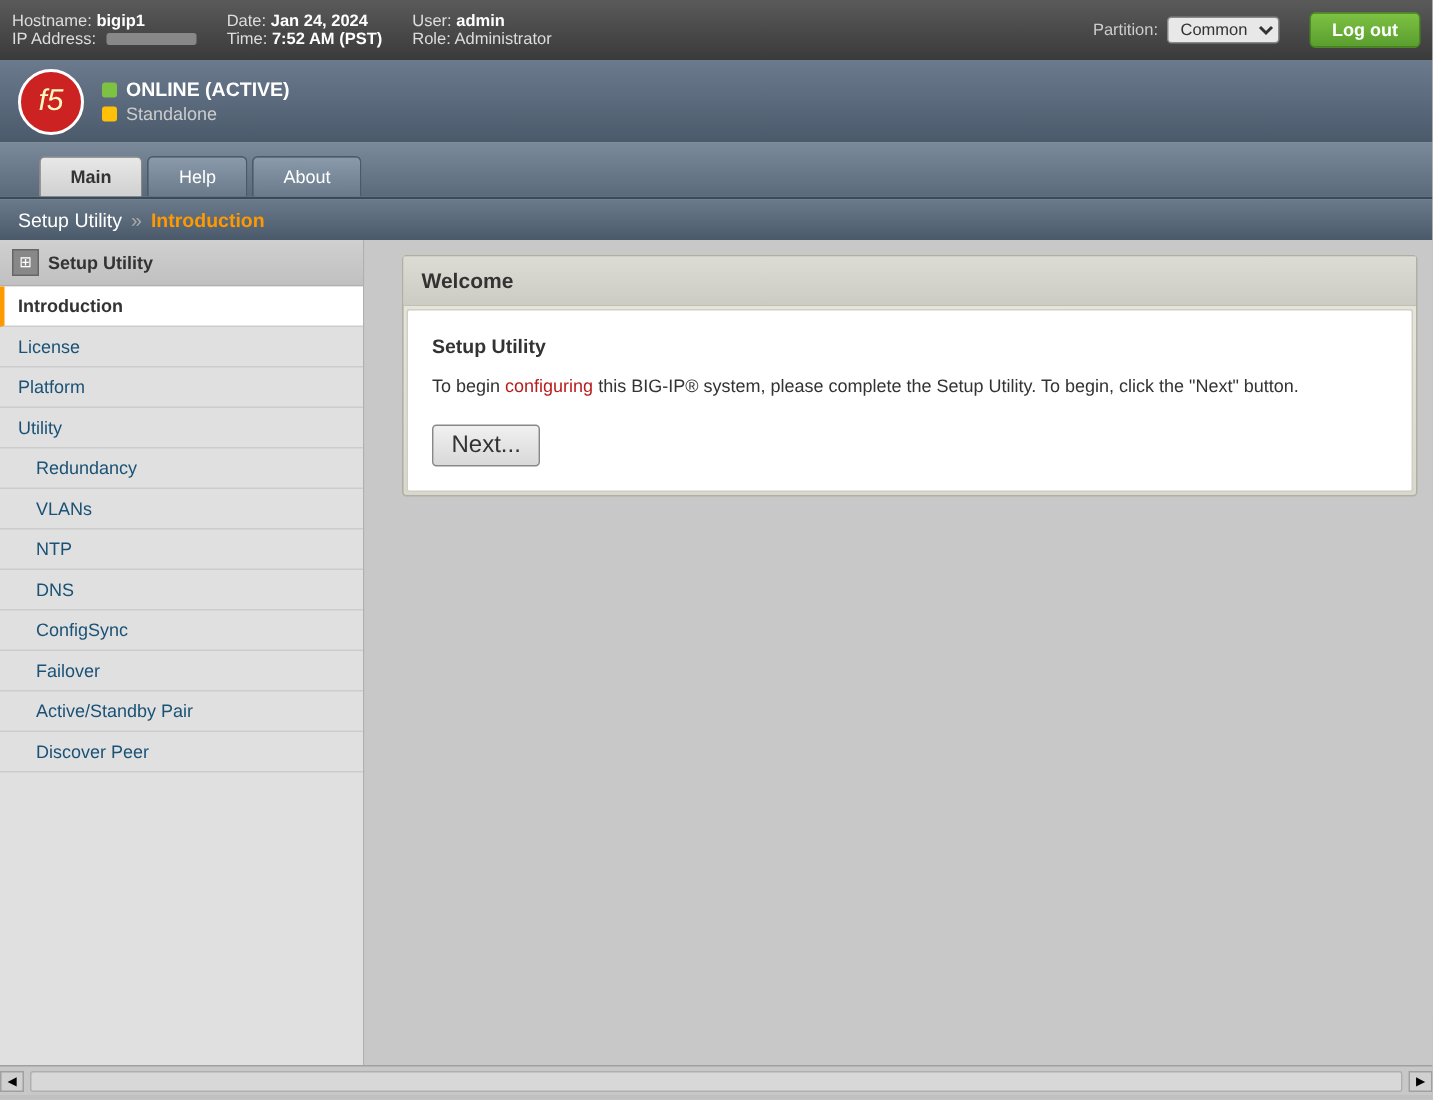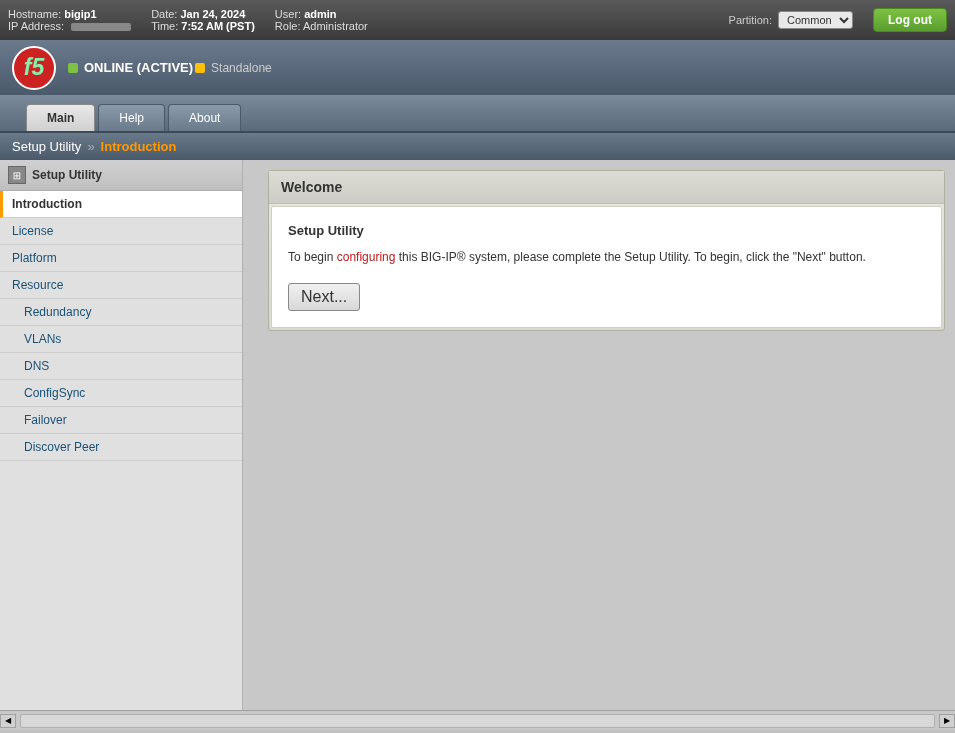--- a/index.html
+++ b/index.html
@@ -49,28 +49,28 @@
       gap: 12px;
     }
     .f5-logo {
       width: 44px;
       height: 44px;
       background: #cc2222;
       border-radius: 50%;
       display: flex;
       align-items: center;
       justify-content: center;
-      font-size: 23px;
-      font-weight: bold;
-      color: #86efac;
+      font-size: 20px;
+      font-weight: normal;
+      color: #fef9c3;
       font-style: italic;
       border: 2px solid #fff;
       flex-shrink: 0;
     }
-    .status-section { display: flex; flex-direction: row; gap: 2px; }
+    .status-section { display: flex; flex-direction: column; gap: 2px; }
     .status-online { display: flex; align-items: center; gap: 6px; }
     .status-dot { width: 10px; height: 10px; background: #7dc242; border-radius: 2px; flex-shrink: 0; }
     .status-text { color: #fff; font-weight: bold; font-size: 13px; }
     .standalone-row { display: flex; align-items: center; gap: 6px; }
     .standalone-dot { width: 10px; height: 10px; background: #ffc107; border-radius: 2px; flex-shrink: 0; }
     .standalone-text { color: #ccc; font-size: 12px; }
 
     
     .nav-tabs {
       background: linear-gradient(to bottom, #7a8a9a, #5a6a7a);
@@ -316,26 +316,28 @@
 
   <div class="sidebar">
     <div class="sidebar-header">
       <div class="sidebar-header-icon">⊞</div>
       <span class="sidebar-title">Setup Utility</span>
     </div>
 
     <div class="sidebar-item active">Introduction</div>
     <div class="sidebar-item">License</div>
     <div class="sidebar-item">Platform</div>
-    <div class="sidebar-item">Resource</div>
+    <div class="sidebar-item">Utility</div>
     <div class="sidebar-item sub">Redundancy</div>
     <div class="sidebar-item sub">VLANs</div>
+    <div class="sidebar-item sub">NTP</div>
     <div class="sidebar-item sub">DNS</div>
     <div class="sidebar-item sub">ConfigSync</div>
     <div class="sidebar-item sub">Failover</div>
+    <div class="sidebar-item sub">Active/Standby Pair</div>
     <div class="sidebar-item sub">Discover Peer</div>
   </div>
 
   <div class="content-panel">
     <div class="welcome-card">
       <div class="welcome-header">Welcome</div>
       <div class="welcome-body">
         <div class="setup-title">Setup Utility</div>
         <div class="setup-description">
           <span>To begin </span><a class="link-blue">configuring</a><span> this BIG-IP® system, please complete the Setup Utility. To begin, click the "Next" button.</span>

